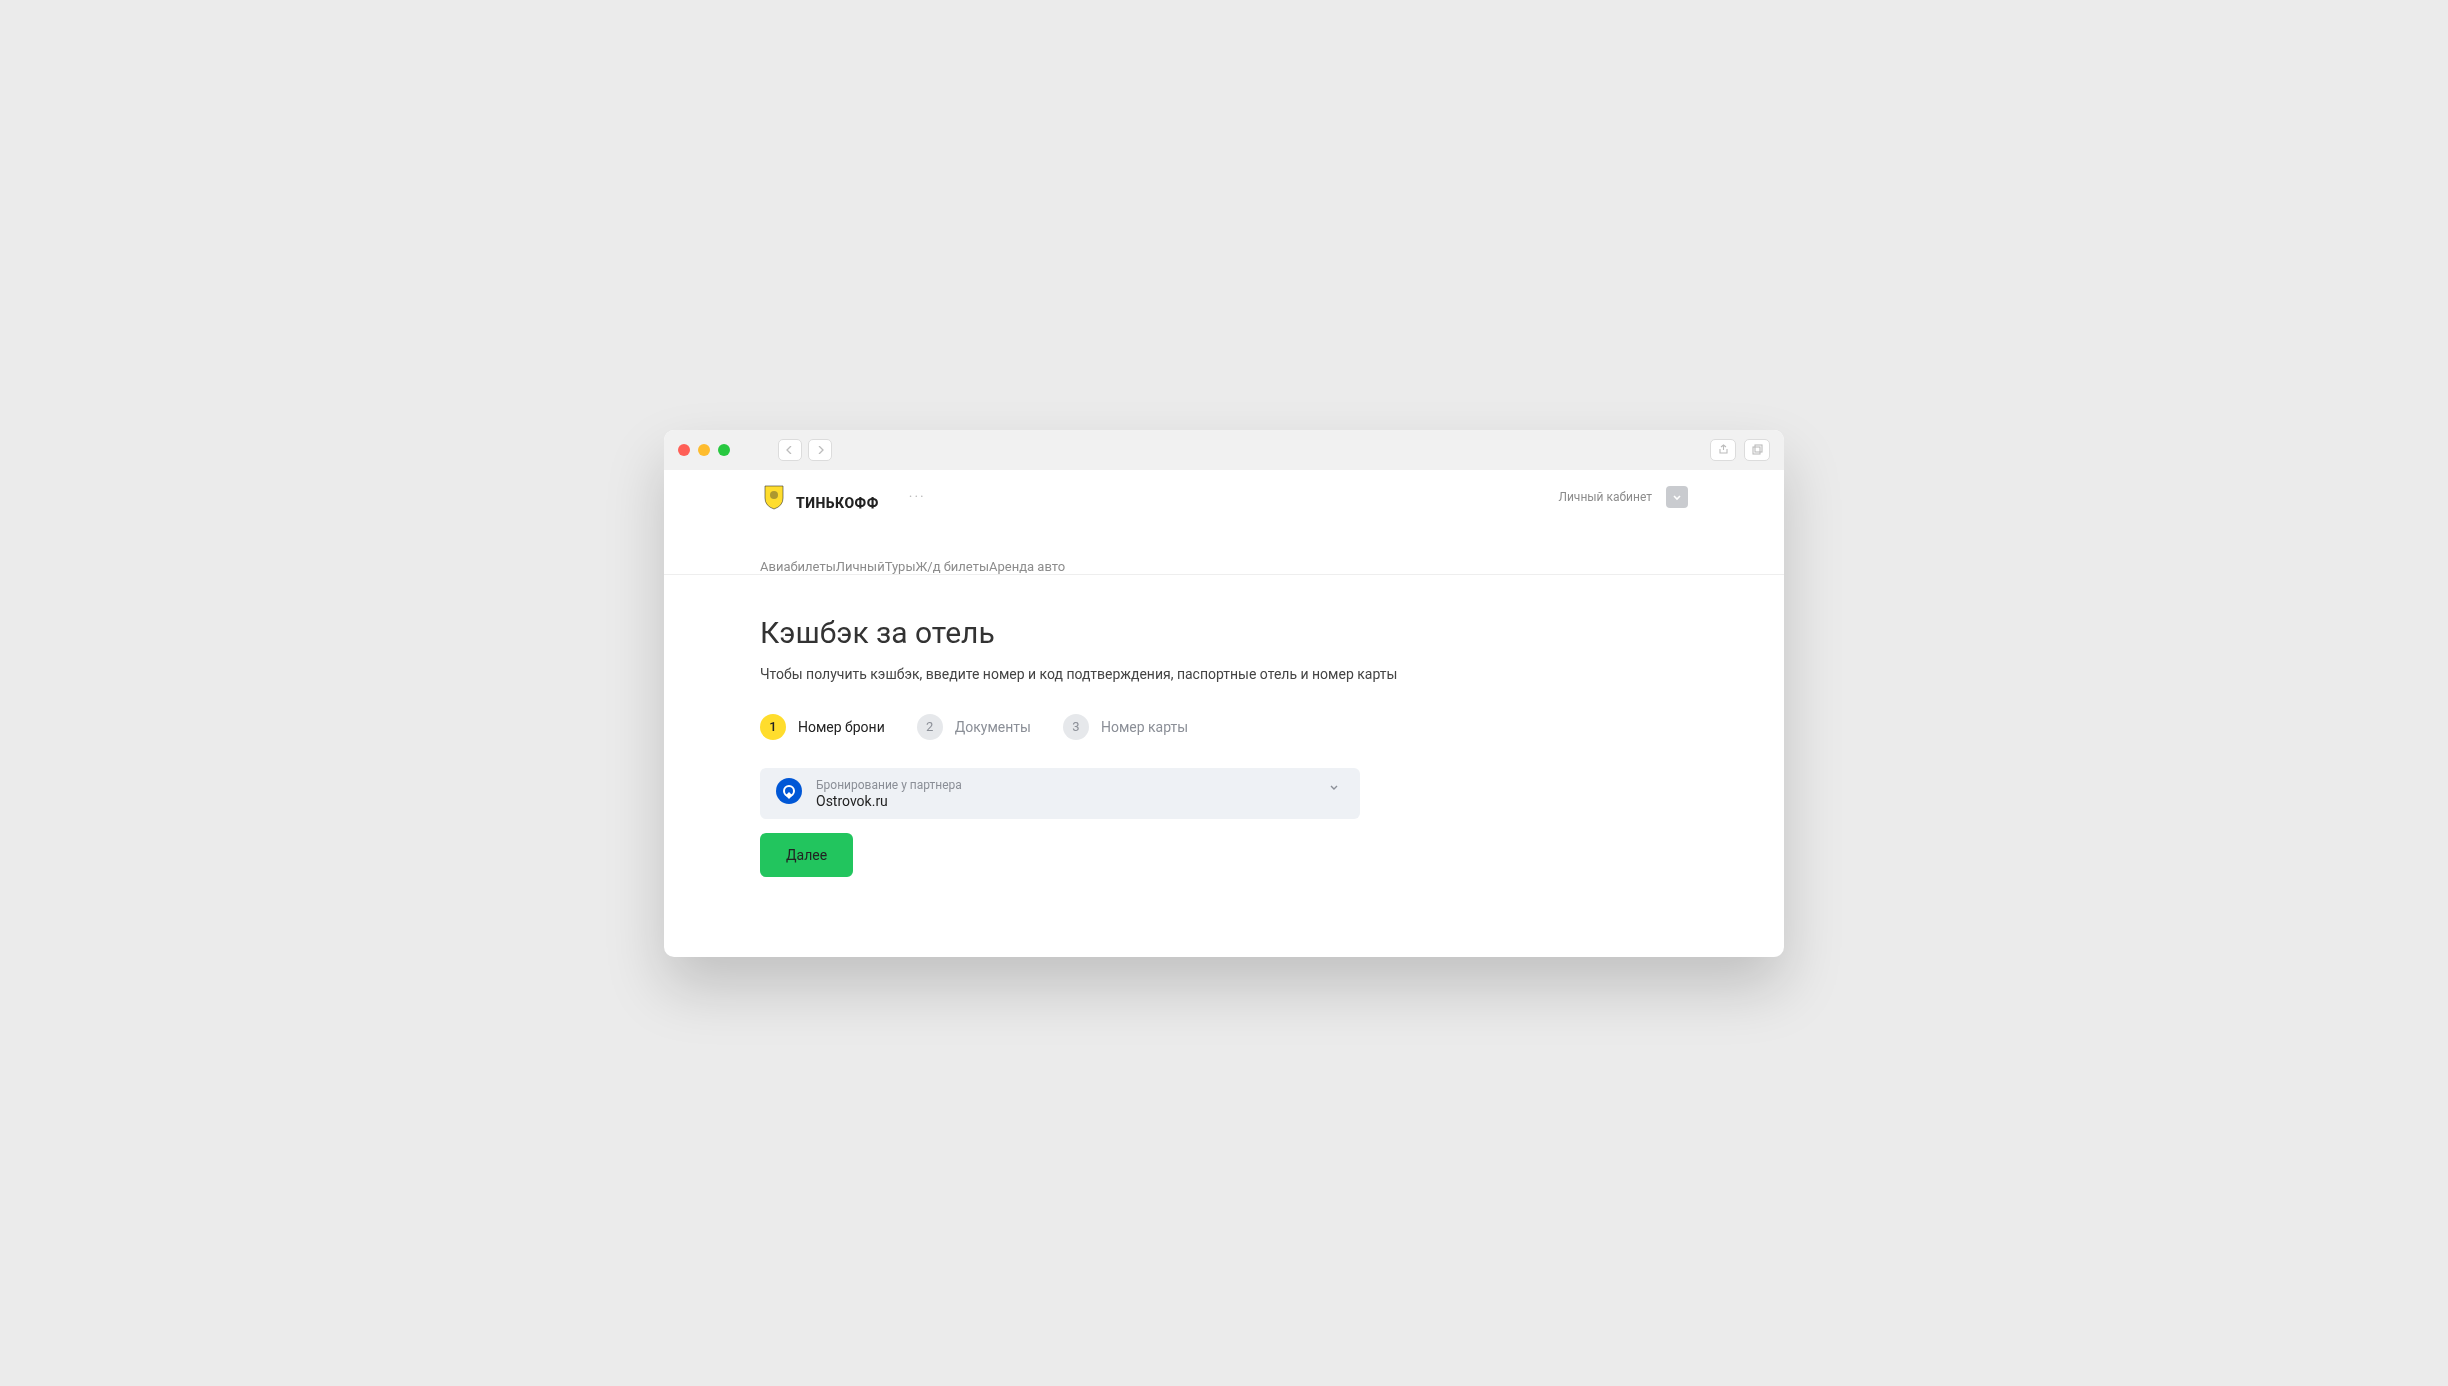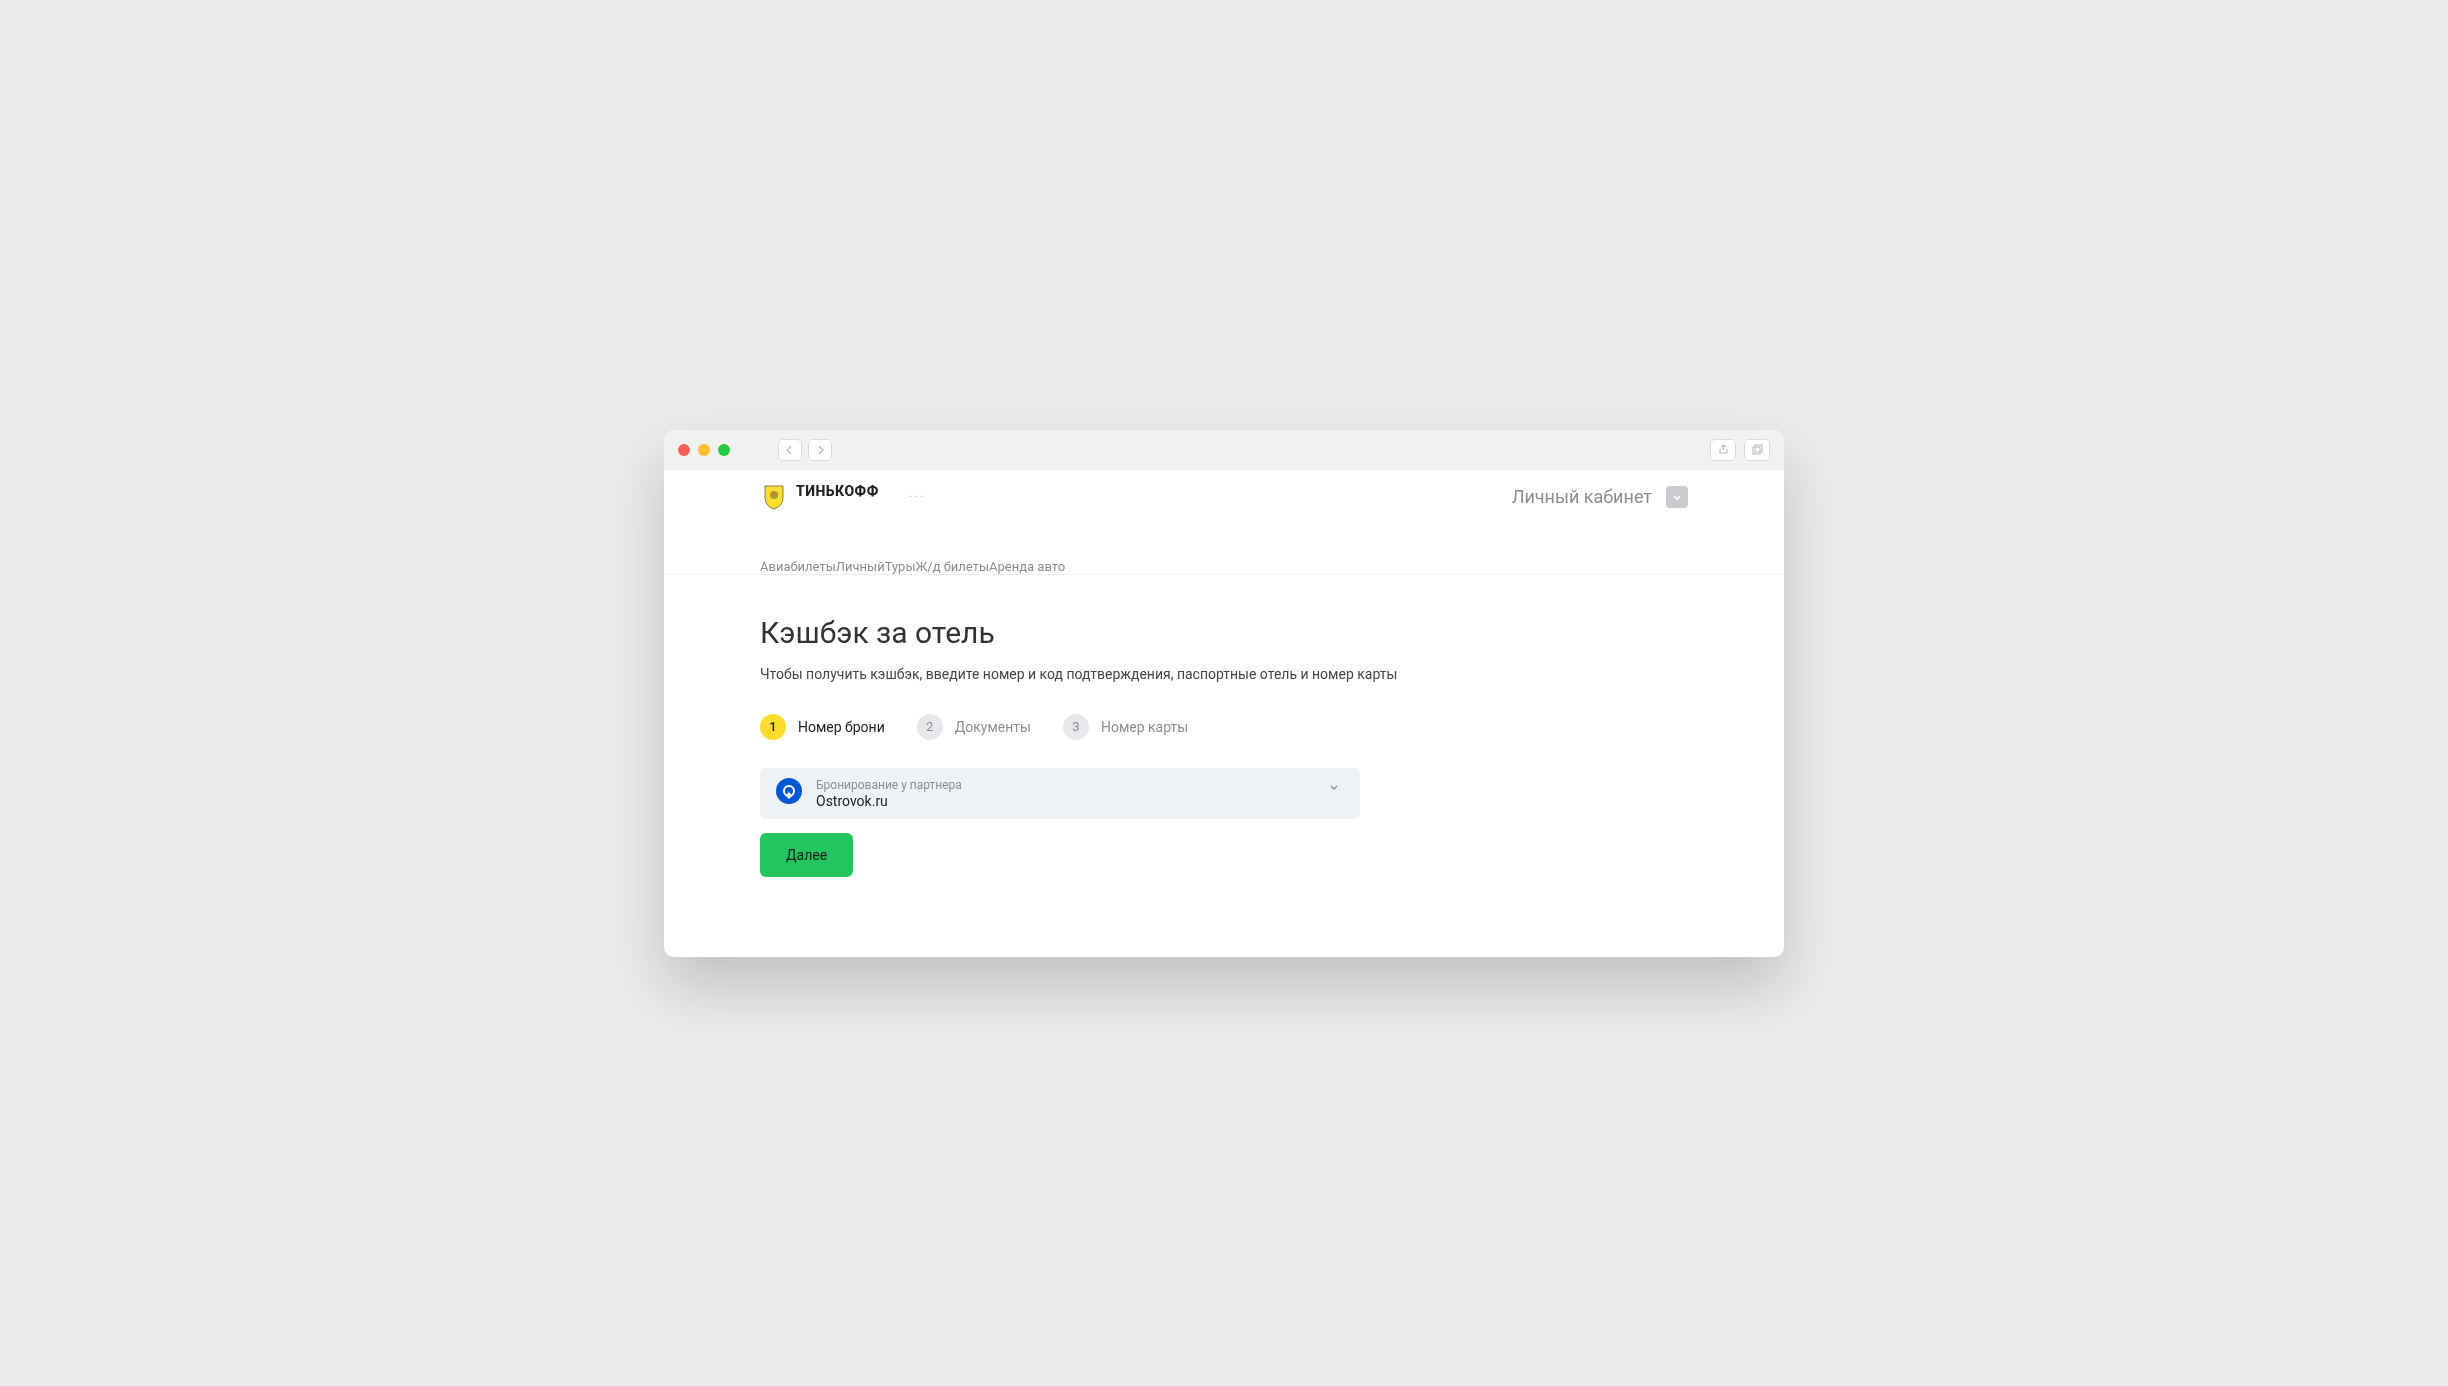--- a/index.html
+++ b/index.html
@@ -46,35 +46,35 @@
 .site-header {
   padding: 0 96px;
   border-bottom: 1px solid #eee;
 }
 .header-row {
   display: flex;
   align-items: center;
   height: 54px;
   gap: 20px;
 }
-.logo-block { display: flex; align-items: flex-start; gap: 8px; }
+.logo-block { display: flex; align-items: flex-end; gap: 8px; }
 .logo-shield {
   width: 28px; height: 28px;
   display: flex; align-items: center; justify-content: center;
 }
 .logo-text { font-size: 14px; font-weight: 800; letter-spacing: 0.5px; color: #222; }
 
 .primary-nav { display: flex; gap: 20px; margin-left: 28px; }
 .nav-link { font-size: 13px; color: #8c8c8c; cursor: pointer; padding-bottom: 19px; }
 .nav-link.active { color: #222; border-bottom: 2px solid #222; }
 
 .more-dots { margin-left: 10px; color: #bbb; letter-spacing: 2px; font-size: 14px; cursor: pointer; }
 
 .header-right { margin-left: auto; display: flex; align-items: center; gap: 14px; }
-.cabinet-link { font-size: 18px; color: #8c8c8c; cursor: pointer; }
+.cabinet-link { font-size: 12px; color: #8c8c8c; cursor: pointer; }
 .square-login-btn {
   width: 22px; height: 22px; background: #c9cbcf; border-radius: 4px;
   display: flex; align-items: center; justify-content: center;
 }
 
 
 .subnav-row {
   display: flex;
   align-items: flex-end;
   height: 50px;

